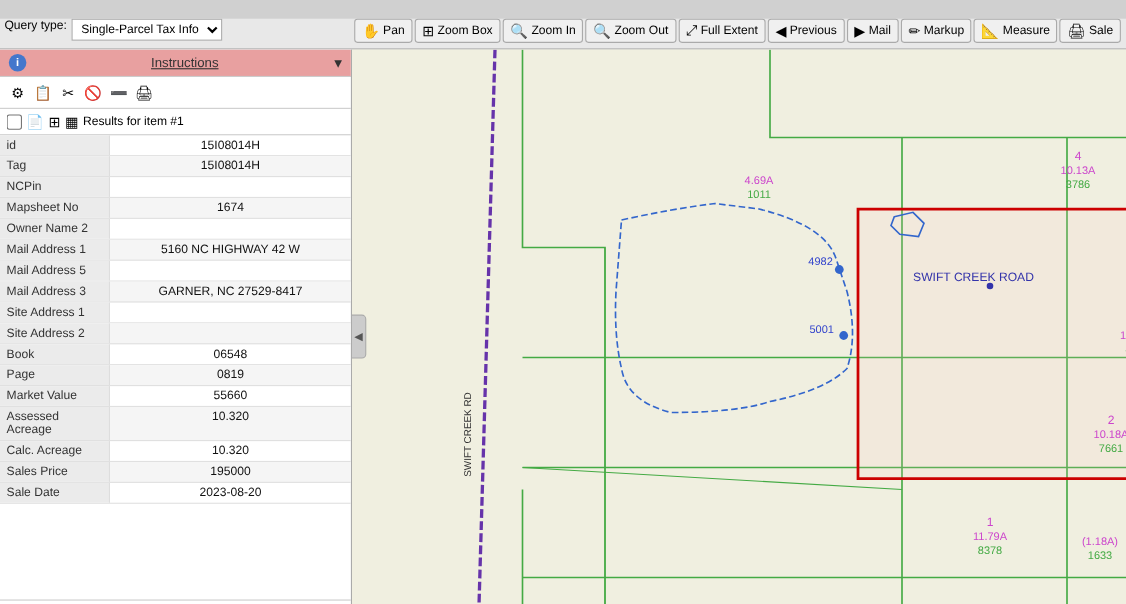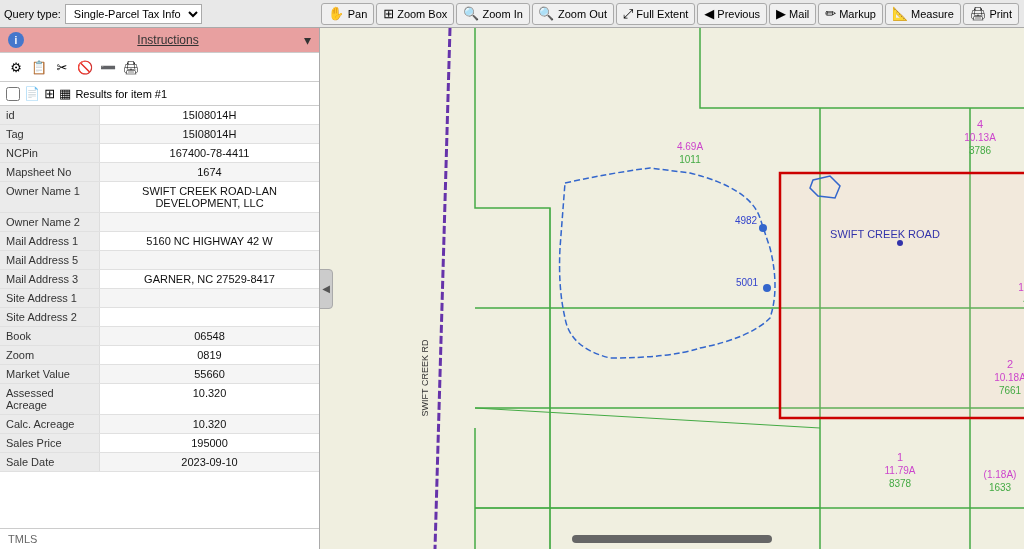--- a/index.html
+++ b/index.html
@@ -1,25 +1,26 @@
 <!DOCTYPE html>
 <html><head>
   <meta charset="utf-8">
   <style>
     * { box-sizing: border-box; margin: 0; padding: 0; }
     body { font-family: Arial, sans-serif; font-size: 12px; background: #d0d0d0; overflow: hidden; width: 1024px; height: 549px; }
 
     
     #toolbar {
       display: flex;
-      align-items: center;
+      align-items: flex-start;
       background: #e8e8e8;
       border-bottom: 1px solid #aaa;
       height: 28px;
       padding: 0 4px;
+      margin-top: 17px;
     }
     .query-type-label { font-size: 11px; margin-right: 4px; }
     .query-select {
       font-size: 11px;
       border: 1px solid #aaa;
       background: white;
       padding: 1px 4px;
       height: 20px;
     }
     .toolbar-sep { flex: 1; }
@@ -239,21 +240,21 @@
   <button class="toolbar-btn">
       <span class="btn-icon">✏</span>
       <span>Markup</span>
     </button>
   <button class="toolbar-btn">
       <span class="btn-icon">📐</span>
       <span>Measure</span>
     </button>
   <button class="toolbar-btn">
       <span class="btn-icon">🖨</span>
-      <span>Print</span>
+      <span>Sale</span>
     </button>
 </div>
 
 <div id="main">
 
   <div id="left-panel">
 
     <div id="instructions-bar">
       <div class="info-circle">i</div>
       <span class="instructions-label">Instructions</span>
@@ -281,31 +282,26 @@
     <div class="data-row">
           <div class="data-label">id</div>
           <div class="data-value">15I08014H</div>
         </div>
         <div class="data-row">
           <div class="data-label">Tag</div>
           <div class="data-value">15I08014H</div>
         </div>
         <div class="data-row">
           <div class="data-label">NCPin</div>
-          <div class="data-value">167400-78-4411</div>
         </div>
         <div class="data-row">
           <div class="data-label">Mapsheet No</div>
           <div class="data-value">1674</div>
         </div>
         <div class="data-row">
-          <div class="data-label">Owner Name 1</div>
-          <div class="data-value">SWIFT CREEK ROAD-LAN DEVELOPMENT, LLC</div>
-        </div>
-        <div class="data-row">
           <div class="data-label">Owner Name 2</div>
           <div class="data-value"></div>
         </div>
         <div class="data-row">
           <div class="data-label">Mail Address 1</div>
           <div class="data-value">5160 NC HIGHWAY 42 W</div>
         </div>
         <div class="data-row">
           <div class="data-label">Mail Address 5</div>
           <div class="data-value"></div>
@@ -320,42 +316,42 @@
         </div>
         <div class="data-row">
           <div class="data-label">Site Address 2</div>
           <div class="data-value"></div>
         </div>
         <div class="data-row">
           <div class="data-label">Book</div>
           <div class="data-value">06548</div>
         </div>
         <div class="data-row">
-          <div class="data-label">Zoom</div>
+          <div class="data-label">Page</div>
           <div class="data-value">0819</div>
         </div>
         <div class="data-row">
           <div class="data-label">Market Value</div>
           <div class="data-value">55660</div>
         </div>
         <div class="data-row">
           <div class="data-label">Assessed Acreage</div>
           <div class="data-value">10.320</div>
         </div>
         <div class="data-row">
           <div class="data-label">Calc. Acreage</div>
           <div class="data-value">10.320</div>
         </div>
         <div class="data-row">
           <div class="data-label">Sales Price</div>
           <div class="data-value">195000</div>
         </div>
         <div class="data-row">
           <div class="data-label">Sale Date</div>
-          <div class="data-value">2023-09-10</div>
+          <div class="data-value">2023-08-20</div>
         </div>
       </div>
 
     <div id="tmls-footer">
       <span>TMLS</span>
     </div>
   </div>
 
   <div id="map-area">
     

